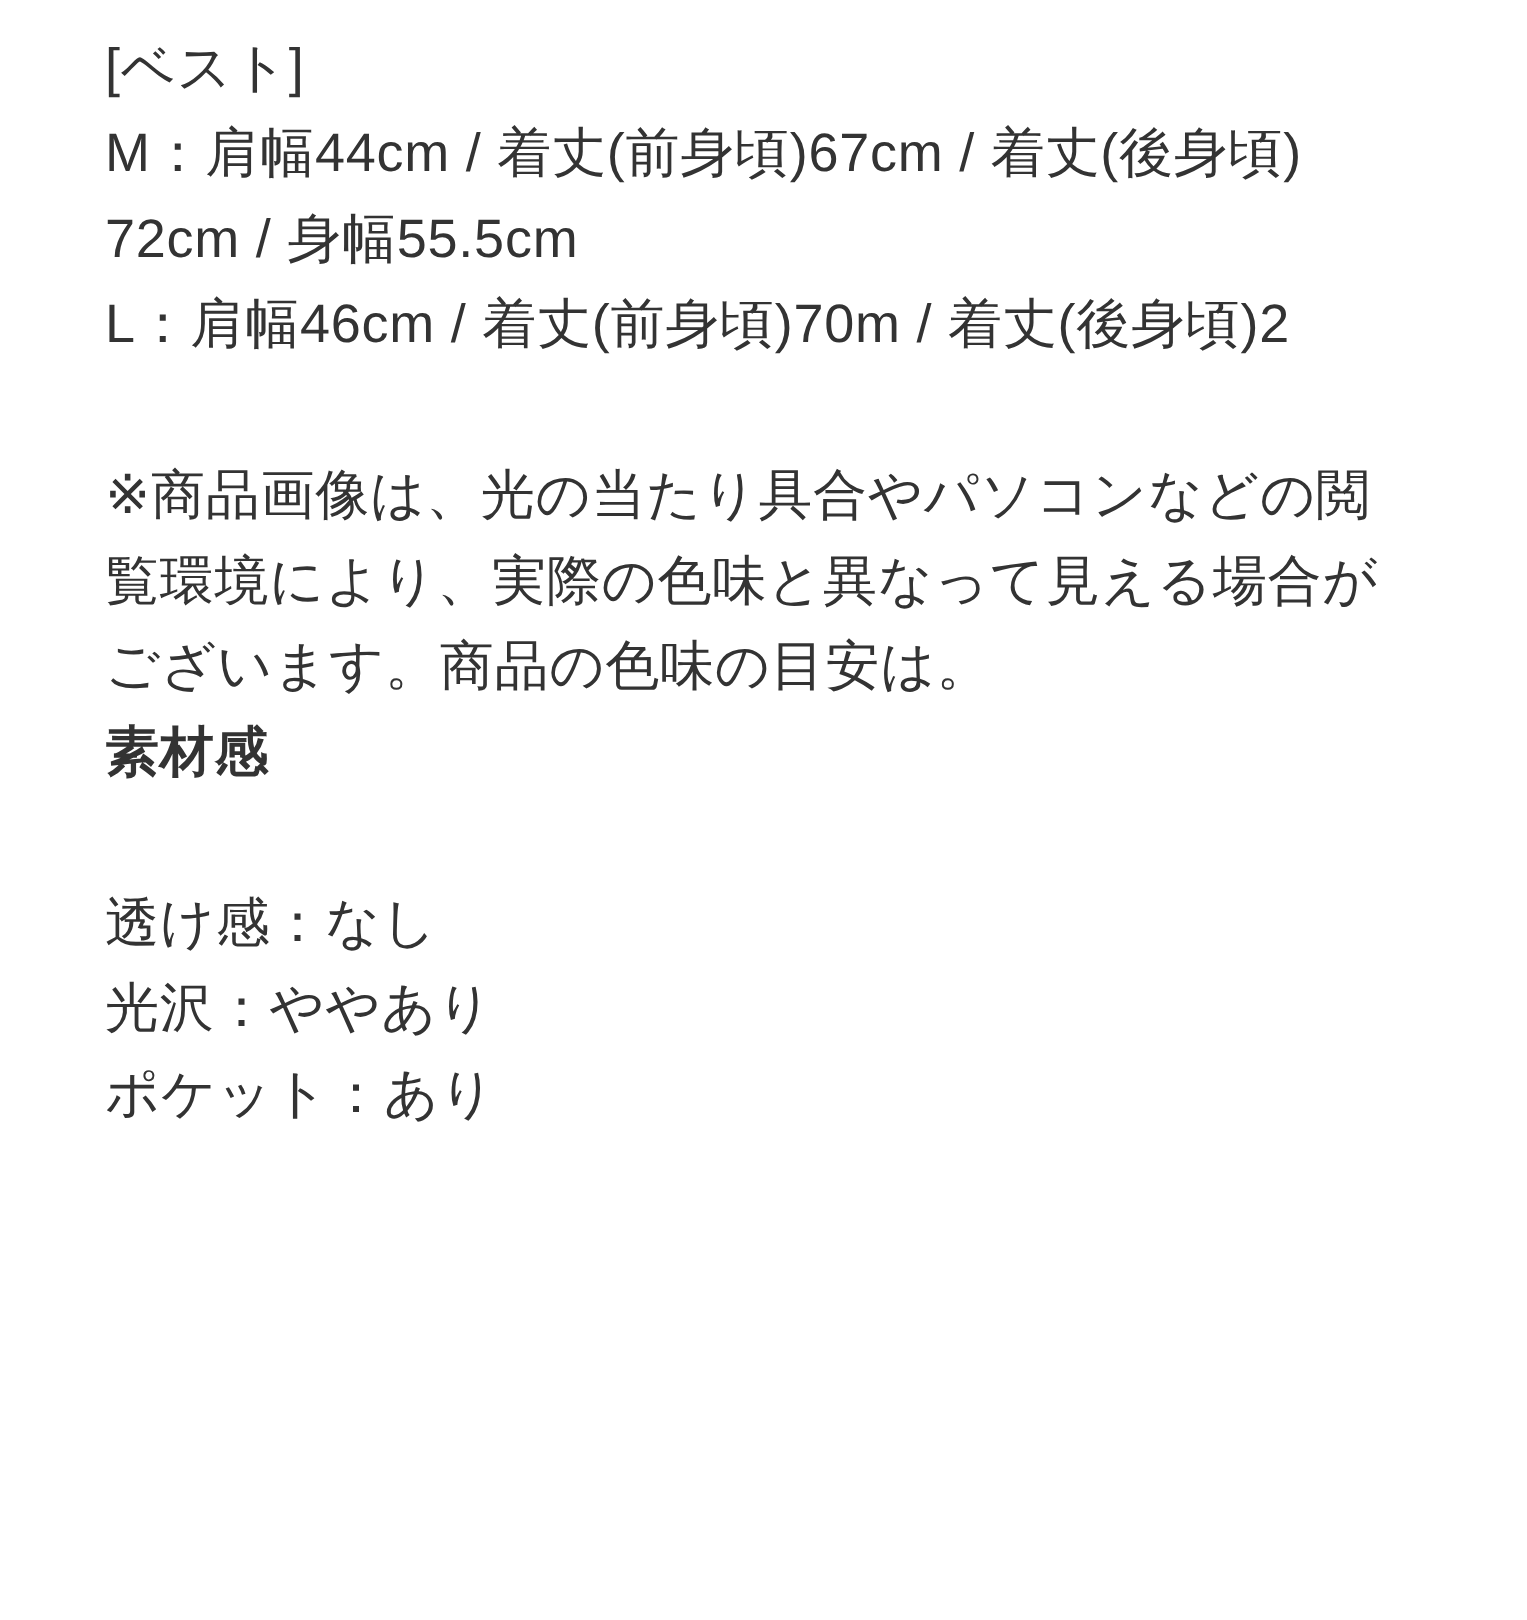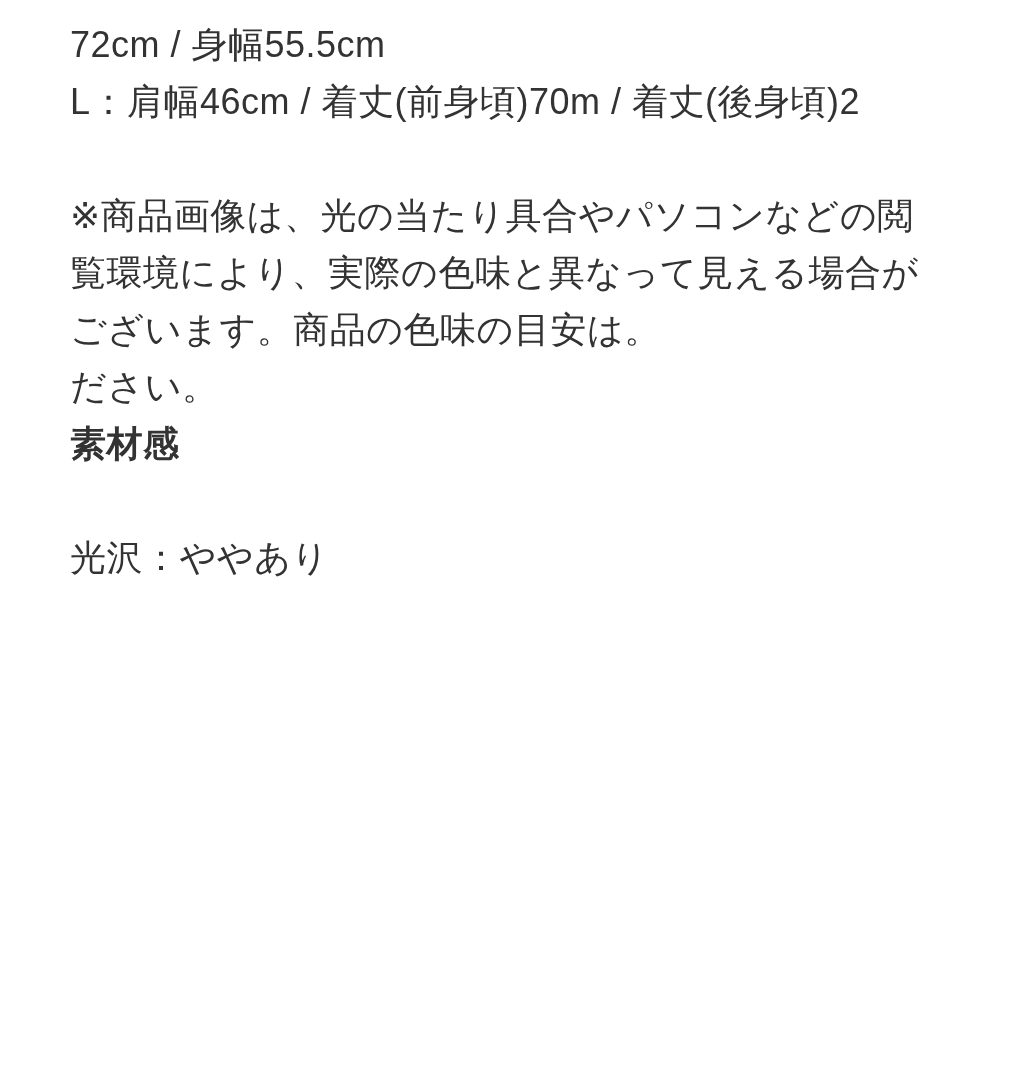--- a/index.html
+++ b/index.html
@@ -29,34 +29,37 @@
   }
   .bold {
     font-weight: bold;
   }
 </style>
 </head>
 <body>
 
 <div class="desc-block">
 
+  <div class="line">[ベスト]</div>
 
+  <div class="line">M：肩幅44cm / 着丈(前身頃)67cm / 着丈(後身頃)</div>
   <div class="line">72cm / 身幅55.5cm</div>
   <div class="line">L：肩幅46cm / 着丈(前身頃)70m / 着丈(後身頃)2</div>
 
   <div class="line blank"></div>
 
   <div class="line">※商品画像は、光の当たり具合やパソコンなどの閲</div>
   <div class="line">覧環境により、実際の色味と異なって見える場合が</div>
   <div class="line">ございます。商品の色味の目安は。</div>
-  <div class="line">ださい。</div>
 
   <div class="line bold">素材感</div>
 
   <div class="line blank"></div>
 
+  <div class="line"><span>透け感</span><span>：</span><span>なし</span></div>
 
 
 
   <div class="line"><span>光沢</span><span>：</span><span>ややあり</span></div>
 
+  <div class="line"><span>ポケット</span><span>：</span><span>あり</span></div>
 
 </div>
 
 </body></html>

